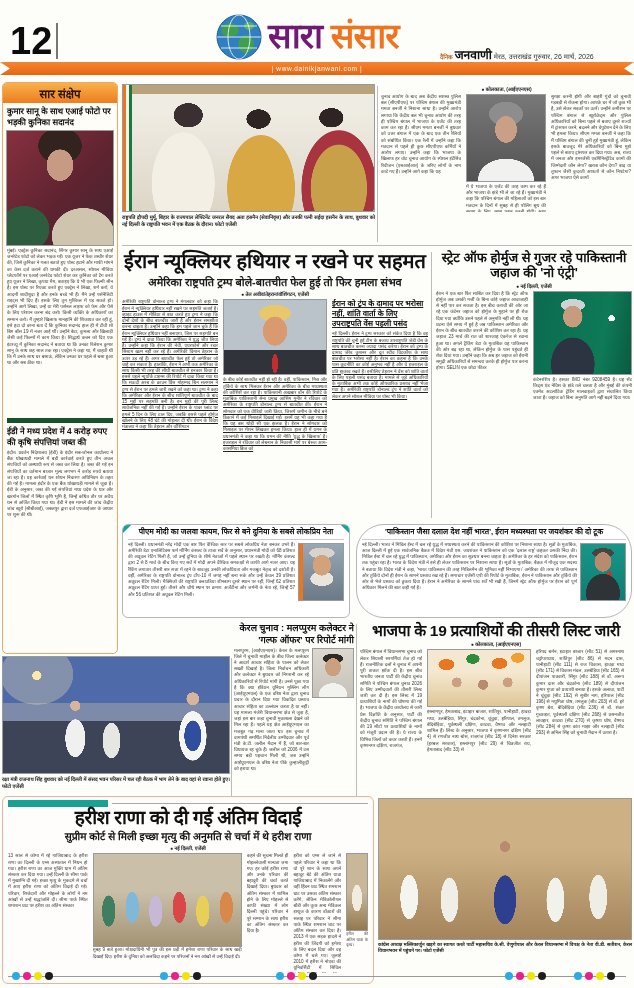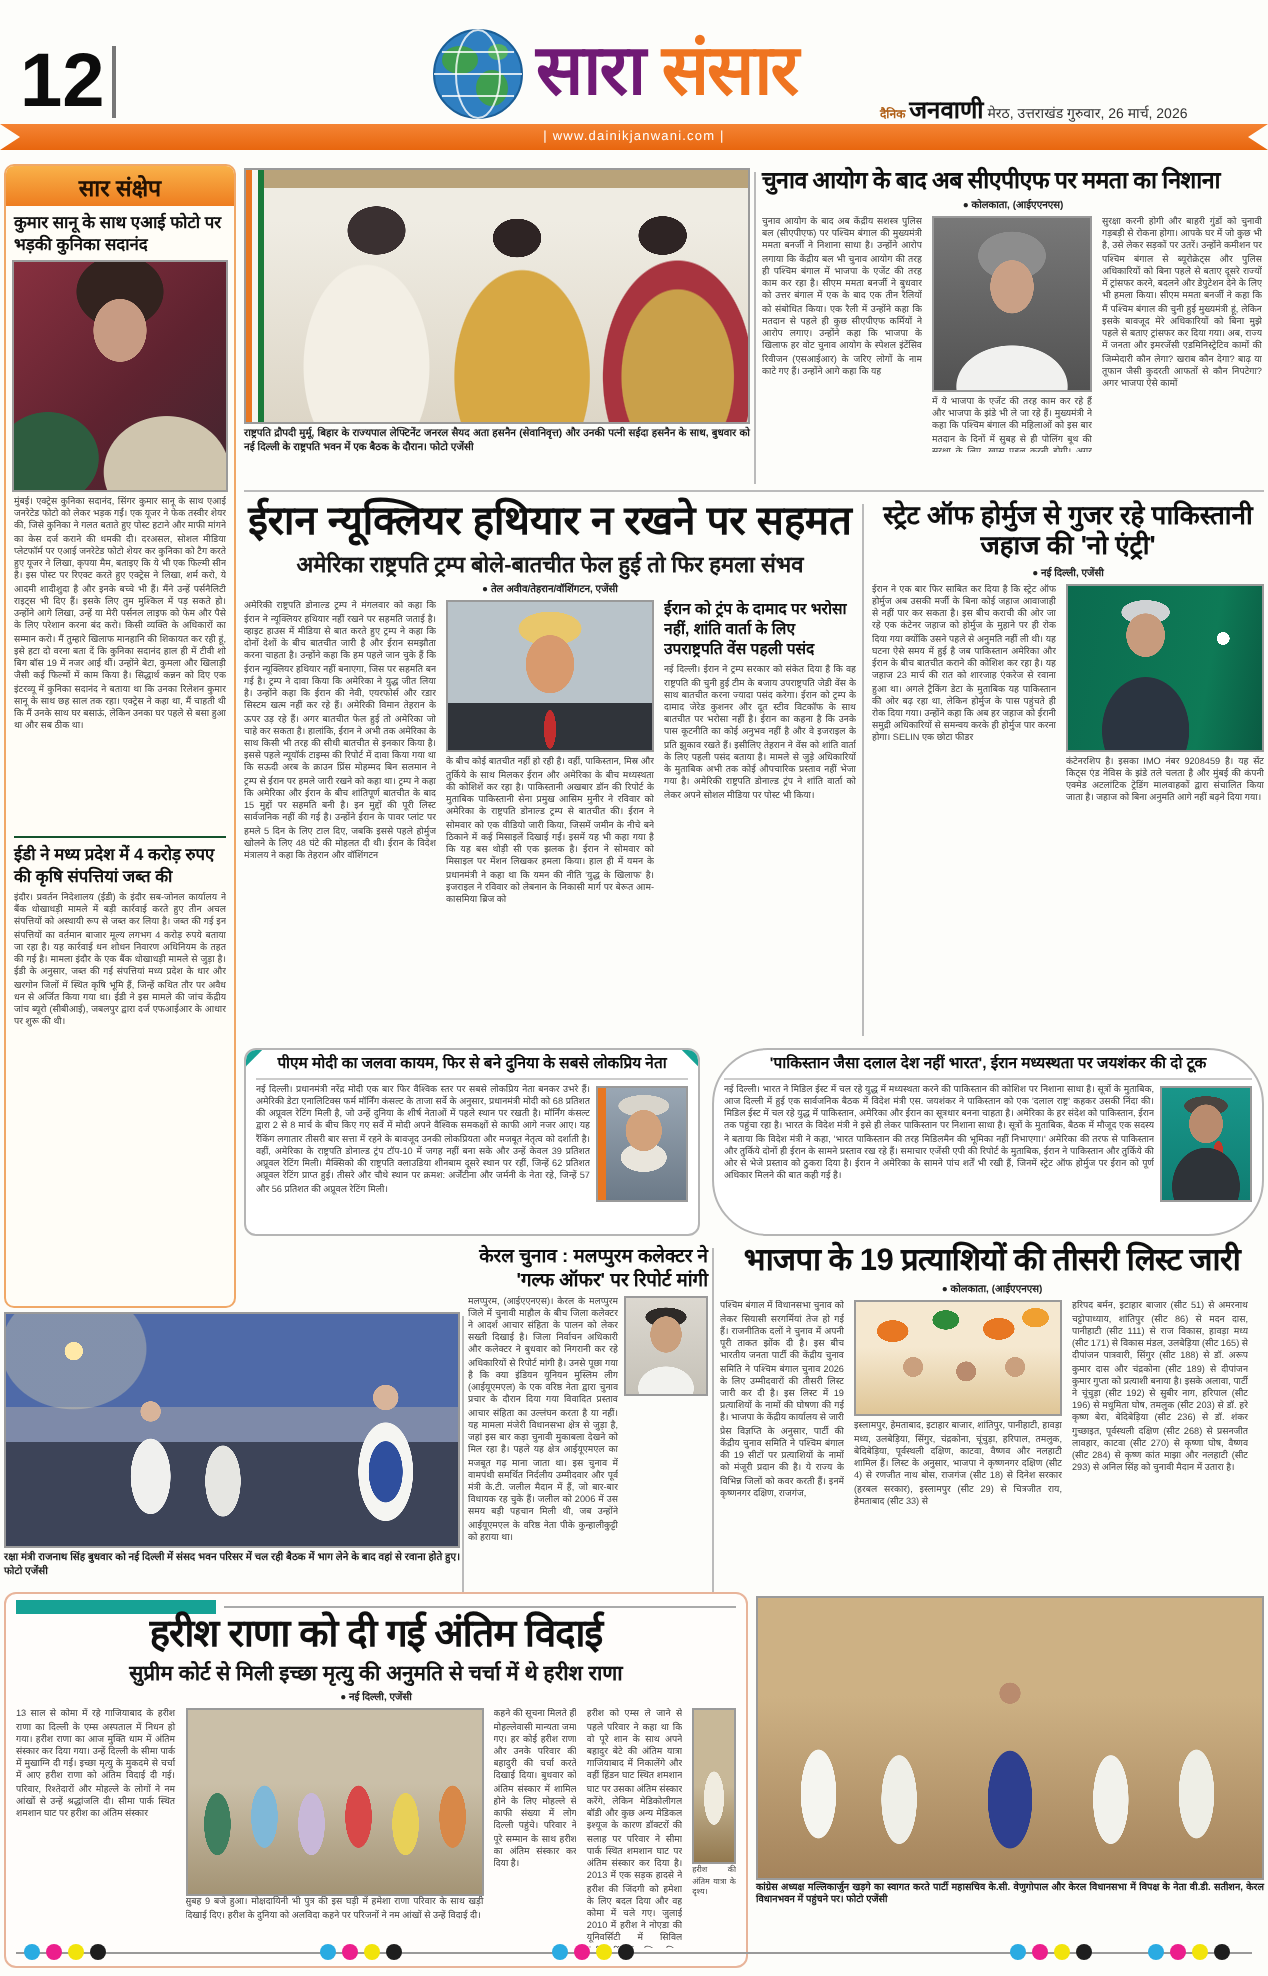--- a/index.html
+++ b/index.html
@@ -32,21 +32,21 @@
         justify-content:center;font-size:11.5px;font-weight:bold;color:#231203;flex:none;}
   .saar-hl{font-size:8.4px;font-weight:bold;line-height:1.25;color:#131313;margin:3px 4px 2px;}
   .ph-kunika{height:116px;margin:1px 3px;flex:none;background:
       radial-gradient(22px 26px at 50% 30%, #c79b83 0 60%, transparent 61%),
       radial-gradient(36px 30px at 50% 13%, #33231f 0 60%, transparent 61%),
       radial-gradient(42px 38px at 16% 86%, #2e5c3f 0 60%, transparent 61%),
       radial-gradient(52px 46px at 72% 92%, #cfc5ae 0 60%, transparent 61%),
       linear-gradient(135deg,#87303f,#5f2330 55%,#41262f);}
   #saar .bt{margin:1px 4px;}
   #saar-body1{height:166px;flex:none;}
-  #saar-hl2{border-top:1px solid #14532d;padding-top:3px;}
+  #saar-hl2{border-top:5px solid #14532d;padding-top:3px;}
   #saar-body2{flex:1;}
   
   #lead{left:122px;top:84px;width:253px;}
   .ph-murmu{height:128px;background:
       linear-gradient(90deg,#e87722 0 3px,#f5f5f0 3px 6px,#1a7a3a 6px 9px,rgba(0,0,0,0) 9px),
       linear-gradient(#b9a37a 0 7%,rgba(0,0,0,0) 7%),
       radial-gradient(24px 20px at 26% 24%, #3a3031 0 60%, transparent 61%),
       radial-gradient(20px 16px at 54% 27%, #2e2424 0 60%, transparent 61%),
       radial-gradient(20px 16px at 83% 26%, #2e2424 0 60%, transparent 61%),
       radial-gradient(52px 84px at 24% 78%, #f3efe5 0 60%, transparent 61%),
@@ -210,39 +210,38 @@
   </div>
 
   <div class="abs" id="lead">
     <div class="ph ph-murmu"></div>
     <div class="cap" style="margin-top:2px;">राष्ट्रपति द्रौपदी मुर्मू, बिहार के राज्यपाल लेफ्टिनेंट जनरल सैयद अता हसनैन (सेवानिवृत्त) और उनकी पत्नी सईदा हसनैन के साथ, बुधवार को नई दिल्ली के राष्ट्रपति भवन में एक बैठक के दौरान। फोटो एजेंसी</div>
   </div>
 
   <div class="abs rule" style="left:377px;top:86px;width:1px;height:156px;"></div>
 
   <div class="abs" id="mamata">
-    <div class="hl">चुनाव आयोग के बाद अब सीएपीएफ पर ममता का निशाना</div>
     <div class="byline">● कोलकाता,  (आईएएनएस)</div>
     <div class="cols" style="height:120px;">
       <div class="col bt" style="width:80px;">चुनाव आयोग के बाद अब केंद्रीय सशस्त्र पुलिस बल (सीएपीएफ) पर पश्चिम बंगाल की मुख्यमंत्री ममता बनर्जी ने निशाना साधा है। उन्होंने आरोप लगाया कि केंद्रीय बल भी चुनाव आयोग की तरह ही पश्चिम बंगाल में भाजपा के एजेंट की तरह काम कर रहा है। सीएम ममता बनर्जी ने बुधवार को उत्तर बंगाल में एक के बाद एक तीन रैलियों को संबोधित किया। एक रैली में उन्होंने कहा कि मतदान से पहले ही कुछ सीएपीएफ कर्मियों ने आरोप लगाए। उन्होंने कहा कि भाजपा के खिलाफ हर वोट चुनाव आयोग के स्पेशल इंटेंसिव रिवीजन (एसआईआर) के जरिए लोगों के नाम काटे गए हैं। उन्होंने आगे कहा कि यह</div>
       <div class="col" style="width:80px;">
         <div class="ph ph-mamata"></div>
         <div class="bt" style="height:28px;">में ये भाजपा के एजेंट की तरह काम कर रहे हैं और भाजपा के झंडे भी ले जा रहे हैं। मुख्यमंत्री ने कहा कि पश्चिम बंगाल की महिलाओं को इस बार मतदान के दिनों में सुबह से ही पोलिंग बूथ की सुरक्षा के लिए, खास पहल करनी होगी। अगर आप पश्चिम</div>
       </div>
       <div class="col bt" style="width:80px;">सुरक्षा करनी होगी और बाहरी गुंडों को चुनावी गड़बड़ी से रोकना होगा। आपके घर में जो कुछ भी है, उसे लेकर सड़कों पर उतरें। उन्होंने कमीशन पर पश्चिम बंगाल से ब्यूरोक्रेट्स और पुलिस अधिकारियों को बिना पहले से बताए दूसरे राज्यों में ट्रांसफर करने, बदलने और डेपुटेशन देने के लिए भी हमला किया। सीएम ममता बनर्जी ने कहा कि मैं पश्चिम बंगाल की चुनी हुई मुख्यमंत्री हूं, लेकिन इसके बावजूद मेरे अधिकारियों को बिना मुझे पहले से बताए ट्रांसफर कर दिया गया। अब, राज्य में जनता और इमरजेंसी एडमिनिस्ट्रेटिव कामों की जिम्मेदारी कौन लेगा? खराब कौन देगा? बाढ़ या तूफान जैसी कुदरती आफतों से कौन निपटेगा? अगर भाजपा ऐसे कामों</div>
     </div>
   </div>
 
   <div class="abs rule" style="left:122px;top:245px;width:510px;height:1px;"></div>
 
   <div class="abs" id="iran">
     <div class="hl">ईरान न्यूक्लियर हथियार न रखने पर सहमत</div>
     <div class="sub">अमेरिका राष्ट्रपति ट्रम्प बोले-बातचीत फेल हुई तो फिर हमला संभव</div>
     <div class="byline">● तेल अवीव/तेहरान/वॉशिंगटन,  एजेंसी</div>
-    <div class="cols" style="height:198px;">
+    <div class="cols" style="height:198px;text-decoration:underline;">
       <div class="col bt" style="width:96px;">अमेरिकी राष्ट्रपति डोनाल्ड ट्रम्प ने मंगलवार को कहा कि ईरान ने न्यूक्लियर हथियार नहीं रखने पर सहमति जताई है। व्हाइट हाउस में मीडिया से बात करते हुए ट्रम्प ने कहा कि दोनों देशों के बीच बातचीत जारी है और ईरान समझौता करना चाहता है। उन्होंने कहा कि हम पहले जान चुके हैं कि ईरान न्यूक्लियर हथियार नहीं बनाएगा, जिस पर सहमति बन गई है। ट्रम्प ने दावा किया कि अमेरिका ने युद्ध जीत लिया है। उन्होंने कहा कि ईरान की नेवी, एयरफोर्स और रडार सिस्टम खत्म नहीं कर रहे हैं। अमेरिकी विमान तेहरान के ऊपर उड़ रहे हैं। अगर बातचीत फेल हुई तो अमेरिका जो चाहे कर सकता है। हालांकि, ईरान ने अभी तक अमेरिका के साथ किसी भी तरह की सीधी बातचीत से इनकार किया है। इससे पहले न्यूयॉर्क टाइम्स की रिपोर्ट में दावा किया गया था कि सऊदी अरब के क्राउन प्रिंस मोहम्मद बिन सलमान ने ट्रम्प से ईरान पर हमले जारी रखने को कहा था। ट्रम्प ने कहा कि अमेरिका और ईरान के बीच शांतिपूर्ण बातचीत के बाद 15 मुद्दों पर सहमति बनी है। इन मुद्दों की पूरी लिस्ट सार्वजनिक नहीं की गई है। उन्होंने ईरान के पावर प्लांट पर हमले 5 दिन के लिए टाल दिए, जबकि इससे पहले होर्मुज खोलने के लिए 48 घंटे की मोहलत दी थी। ईरान के विदेश मंत्रालय ने कहा कि तेहरान और वॉशिंगटन</div>
       <div class="col" style="width:104px;">
         <div class="ph ph-trump"></div>
         <div class="bt" style="height:118px;">के बीच कोई बातचीत नहीं हो रही है। वहीं, पाकिस्तान, मिस्र और तुर्किये के साथ मिलकर ईरान और अमेरिका के बीच मध्यस्थता की कोशिशें कर रहा है। पाकिस्तानी अखबार डॉन की रिपोर्ट के मुताबिक पाकिस्तानी सेना प्रमुख आसिम मुनीर ने रविवार को अमेरिका के राष्ट्रपति डोनाल्ड ट्रम्प से बातचीत की। ईरान ने सोमवार को एक वीडियो जारी किया, जिसमें जमीन के नीचे बने ठिकाने में कई मिसाइलें दिखाई गईं। इसमें यह भी कहा गया है कि यह बस थोड़ी सी एक झलक है। ईरान ने सोमवार को मिसाइल पर मेंशन लिखकर हमला किया। हाल ही में यमन के प्रधानमंत्री ने कहा था कि यमन की नीति 'युद्ध के खिलाफ' है। इजराइल ने रविवार को लेबनान के निकासी मार्ग पर बेरूत आम-कासमिया ब्रिज को</div>
       </div>
       <div class="col" style="width:96px;">
         <div class="subhl">ईरान को ट्रंप के दामाद पर भरोसा नहीं, शांति वार्ता के लिए उपराष्ट्रपति वेंस पहली पसंद</div>
         <div class="bt" style="height:156px;">नई दिल्ली। ईरान ने ट्रम्प सरकार को संकेत दिया है कि वह राष्ट्रपति की चुनी हुई टीम के बजाय उपराष्ट्रपति जेडी वेंस के साथ बातचीत करना ज्यादा पसंद करेगा। ईरान को ट्रम्प के दामाद जेरेड कुशनर और दूत स्टीव विटकॉफ के साथ बातचीत पर भरोसा नहीं है। ईरान का कहना है कि उनके पास कूटनीति का कोई अनुभव नहीं है और वे इजराइल के प्रति झुकाव रखते हैं। इसीलिए तेहरान ने वेंस को शांति वार्ता के लिए पहली पसंद बताया है। मामले से जुड़े अधिकारियों के मुताबिक अभी तक कोई औपचारिक प्रस्ताव नहीं भेजा गया है। अमेरिकी राष्ट्रपति डोनाल्ड ट्रंप ने शांति वार्ता को लेकर अपने सोशल मीडिया पर पोस्ट भी किया।</div>
       </div>
     </div>

